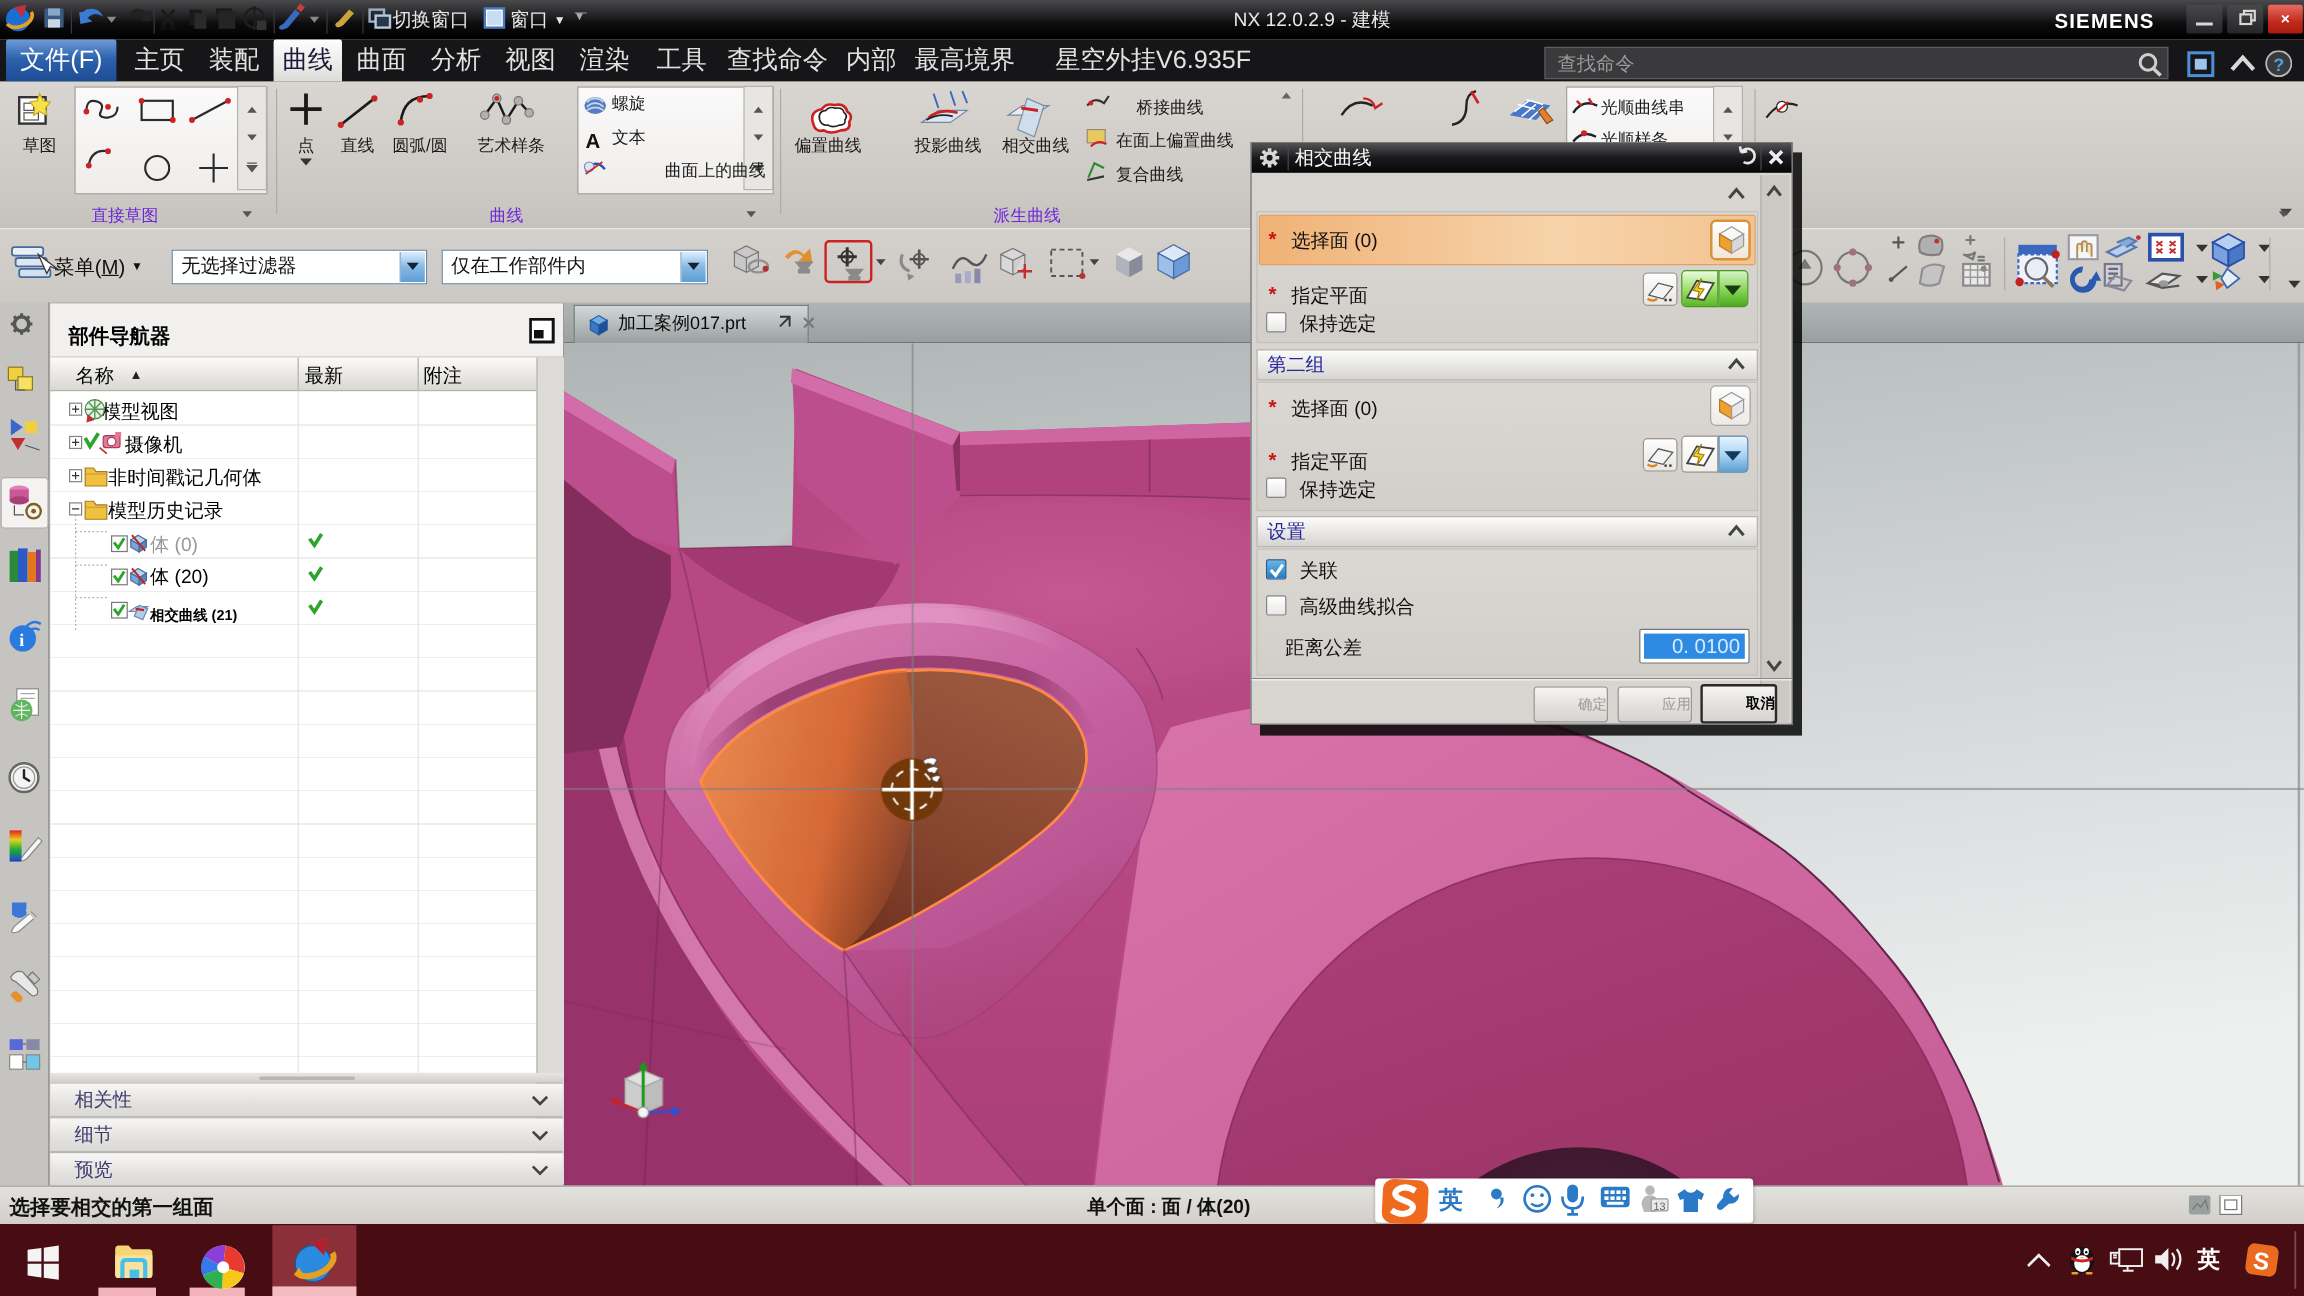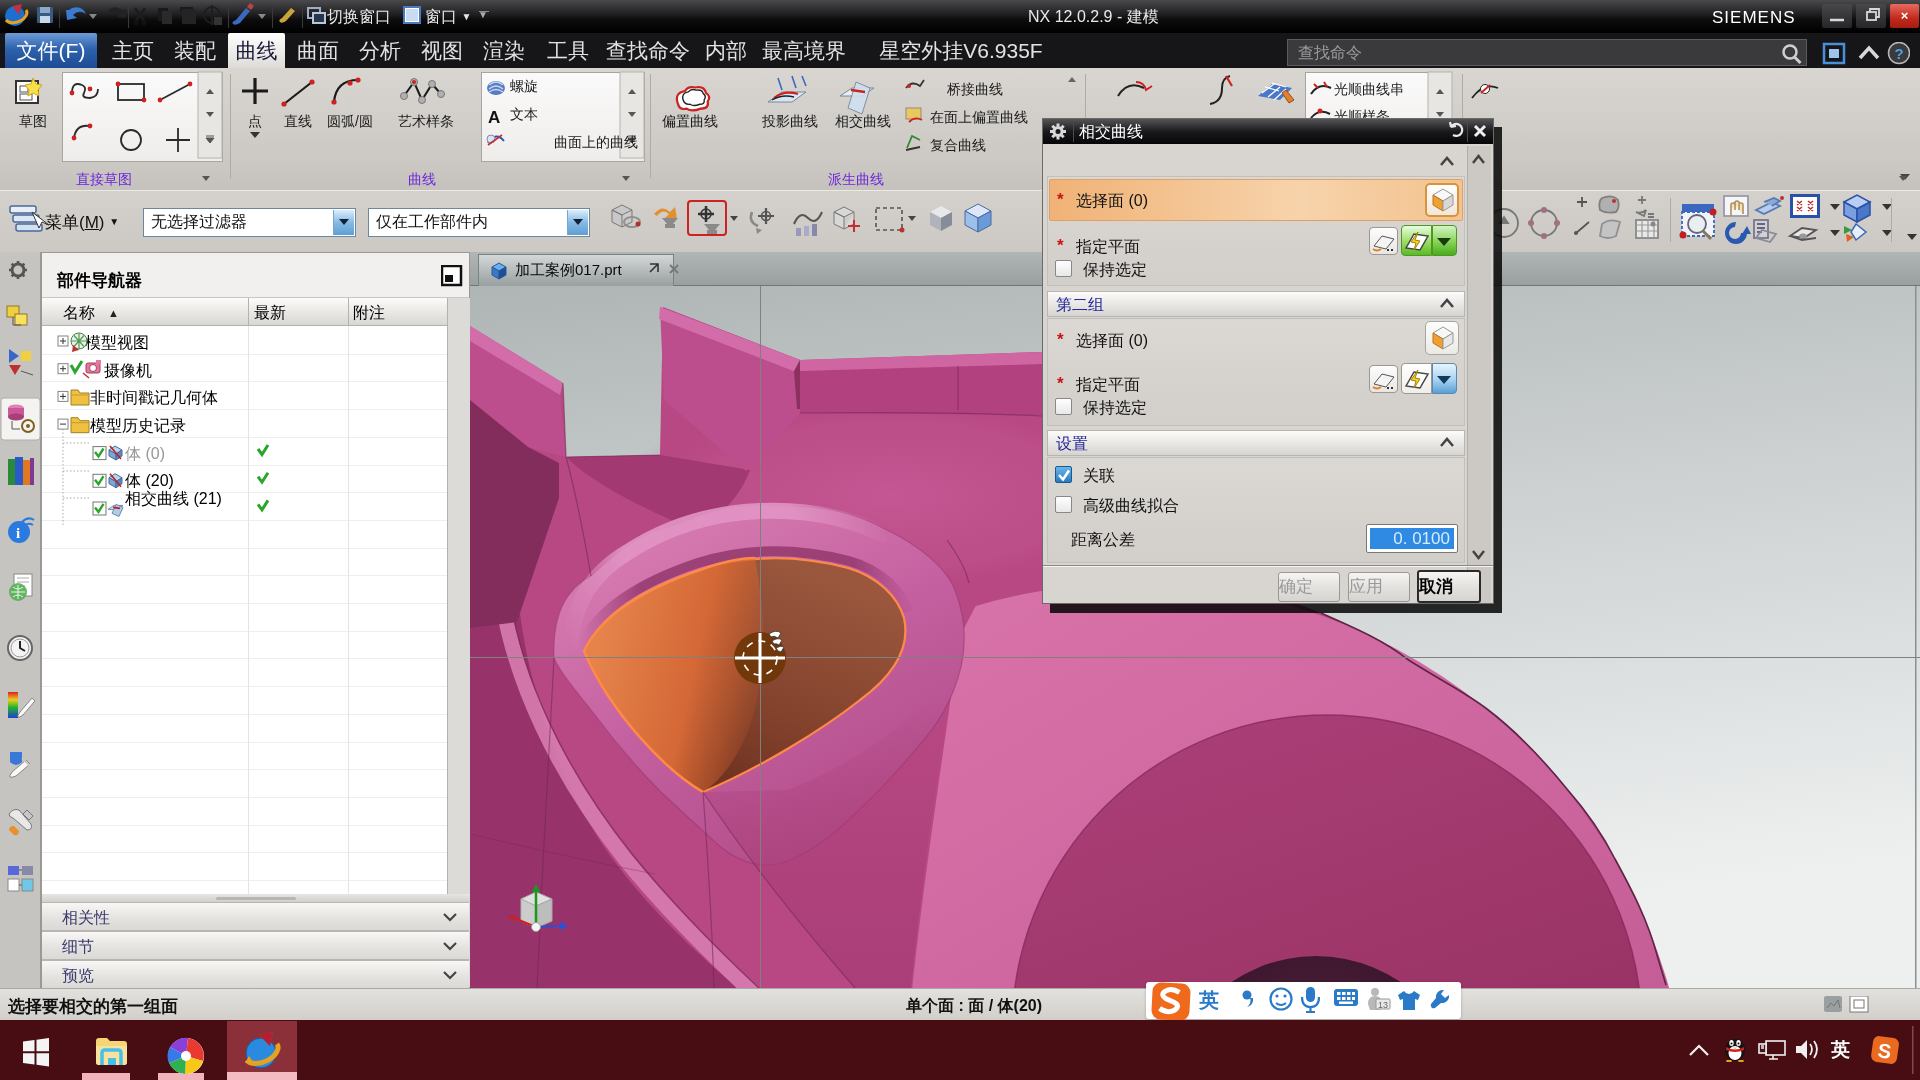--- a/index.html
+++ b/index.html
@@ -1,21 +1,21 @@
 <!DOCTYPE html>
 <html><head><meta charset="utf-8">
 <style>
 *{margin:0;padding:0;box-sizing:border-box}
 html,body{width:1920px;height:1080px;overflow:hidden;font-family:"Liberation Sans",sans-serif}
 #root{position:relative;width:1920px;height:1080px;background:#cfccc7}
 .abs{position:absolute}
 
 #titlebar{left:0;top:0;width:1920px;height:33px;background:linear-gradient(#4a4a4c,#1d1d1f 45%,#0c0c0e 60%,#000)}
 #title-text{left:1028px;top:7px;color:#e8e8e8;font-size:16px}
-#siemens{left:1712px;top:8px;color:#fff;font-size:17px;font-weight:normal;letter-spacing:1px}
+#siemens{left:1712px;top:8px;color:#fff;font-size:17px;font-weight:bold;letter-spacing:1px}
 .winbtn{top:4px;width:30px;height:24px;border-radius:2px;text-align:center;color:#cfcfcf;font-size:13px;line-height:24px}
 
 #tabrow{left:0;top:33px;width:1920px;height:35px;background:#161618}
 .rtab{position:absolute;top:33px;height:35px;color:#e2e2e2;font-size:21px;line-height:35px;text-align:center}
 #tab-file{left:5px;width:92px;background:linear-gradient(#6d9bd8,#2e62ad 45%,#1c4c94);color:#fff;border-radius:2px 2px 0 0}
 #tab-sel{background:linear-gradient(#fdfdfd,#e9e7e4 70%,#dddbd7);color:#1a1a3a;border-radius:2px 2px 0 0}
 
 #ribbon{left:0;top:68px;width:1920px;height:122px;background:linear-gradient(#d9d6d1,#cbc8c3 80%,#c5c2bd)}
 .rgroup-label{position:absolute;top:171px;font-size:14px;color:#6d28d9}
 .btext{position:absolute;font-size:14px;color:#1a1a1a;text-align:center}
@@ -41,21 +41,21 @@
 #statusbar{left:0;top:988px;width:1920px;height:32px;background:linear-gradient(#e3e1dd,#d2cfcb);border-top:1px solid #aaa8a4}
 
 #taskbar{left:0;top:1020px;width:1920px;height:60px;background:#470d13}
 
 #dialog{left:1042px;top:118px;width:452px;height:486px;background:#d8d5d1;border:1px solid #6a6a6a;box-shadow:8px 9px 0 rgba(5,5,5,0.85)}
 #dlg-title{position:absolute;left:0;top:0;width:450px;height:25px;background:linear-gradient(#555557,#1a1a1c 50%,#060608);color:#fff;font-size:16px}
 .dlg-sec{position:absolute;left:4px;width:418px;height:26px;background:linear-gradient(#fcfcfb,#e2e0dc 70%,#d6d4d0);border:1px solid #b8b6b2;font-size:16px;color:#26269a;line-height:25px;padding-left:8px}
 .dlg-row-label{font-size:16px;color:#111}
 .star{color:#cc1111;font-size:17px;font-weight:bold}
 .chk{position:absolute;width:17px;height:17px;background:linear-gradient(#fff,#e8e8e8);border:1px solid #888;border-radius:2px}
-.dbtn{position:absolute;top:0;height:30px;background:linear-gradient(#f6f5f4,#e4e2df 50%,#d6d4d0);border:1px solid #9a9894;border-radius:3px;font-size:17px;text-align:left;line-height:28px}
+.dbtn{position:absolute;top:0;height:30px;background:linear-gradient(#f6f5f4,#e4e2df 50%,#d6d4d0);border:1px solid #9a9894;border-radius:3px;font-size:12px;text-align:right;line-height:28px}
 </style></head>
 <body>
 <div id="root">
 
 <div class="abs" id="titlebar"></div>
 <svg class="abs" style="left:0;top:0" width="1000" height="33">
 
   <circle cx="15" cy="16" r="10" fill="#1b6fd0"></circle>
   <path d="M6,20 A11 7 -20 1 0 26,10" fill="none" stroke="#e8a020" stroke-width="3"></path>
   <path d="M12,6 L22,4 L19,15 Z" fill="#c03040"></path>
@@ -568,21 +568,21 @@
   <div class="colsep" style="left:306px;top:45px;height:597px"></div>
   <div class="colsep" style="left:206px;top:45px;height:28px;background:#b4b2ae"></div>
   <div class="colsep" style="left:306px;top:45px;height:28px;background:#b4b2ae"></div>
 
   <div class="abs" style="left:43px;top:80px;font-size:16px">模型视图</div>
   <div class="abs" style="left:62px;top:108px;font-size:16px">摄像机</div>
   <div class="abs" style="left:48px;top:135px;font-size:16px">非时间戳记几何体</div>
   <div class="abs" style="left:48px;top:163px;font-size:16px">模型历史记录</div>
   <div class="abs" style="left:83px;top:191px;font-size:16px;color:#989898">体 (0)</div>
   <div class="abs" style="left:83px;top:218px;font-size:16px">体 (20)</div>
-  <div class="abs" style="left:83px;top:236px;font-size:16px;font-weight:normal">相交曲线 (21)</div>
+  <div class="abs" style="left:83px;top:252px;font-size:12px;font-weight:bold">相交曲线 (21)</div>
   <svg class="abs" style="left:0;top:74px" width="405" height="220">
 
     <g fill="#fff" stroke="#848484">
       <rect x="16" y="9" width="10" height="10"></rect>
           <rect x="16" y="36.7" width="10" height="10"></rect>
           <rect x="16" y="64.4" width="10" height="10"></rect>
           <rect x="16" y="92.1" width="10" height="10"></rect>
     </g>
     <g stroke="#333">
       <path d="M18,14 h6 M21,11 v6"></path>

